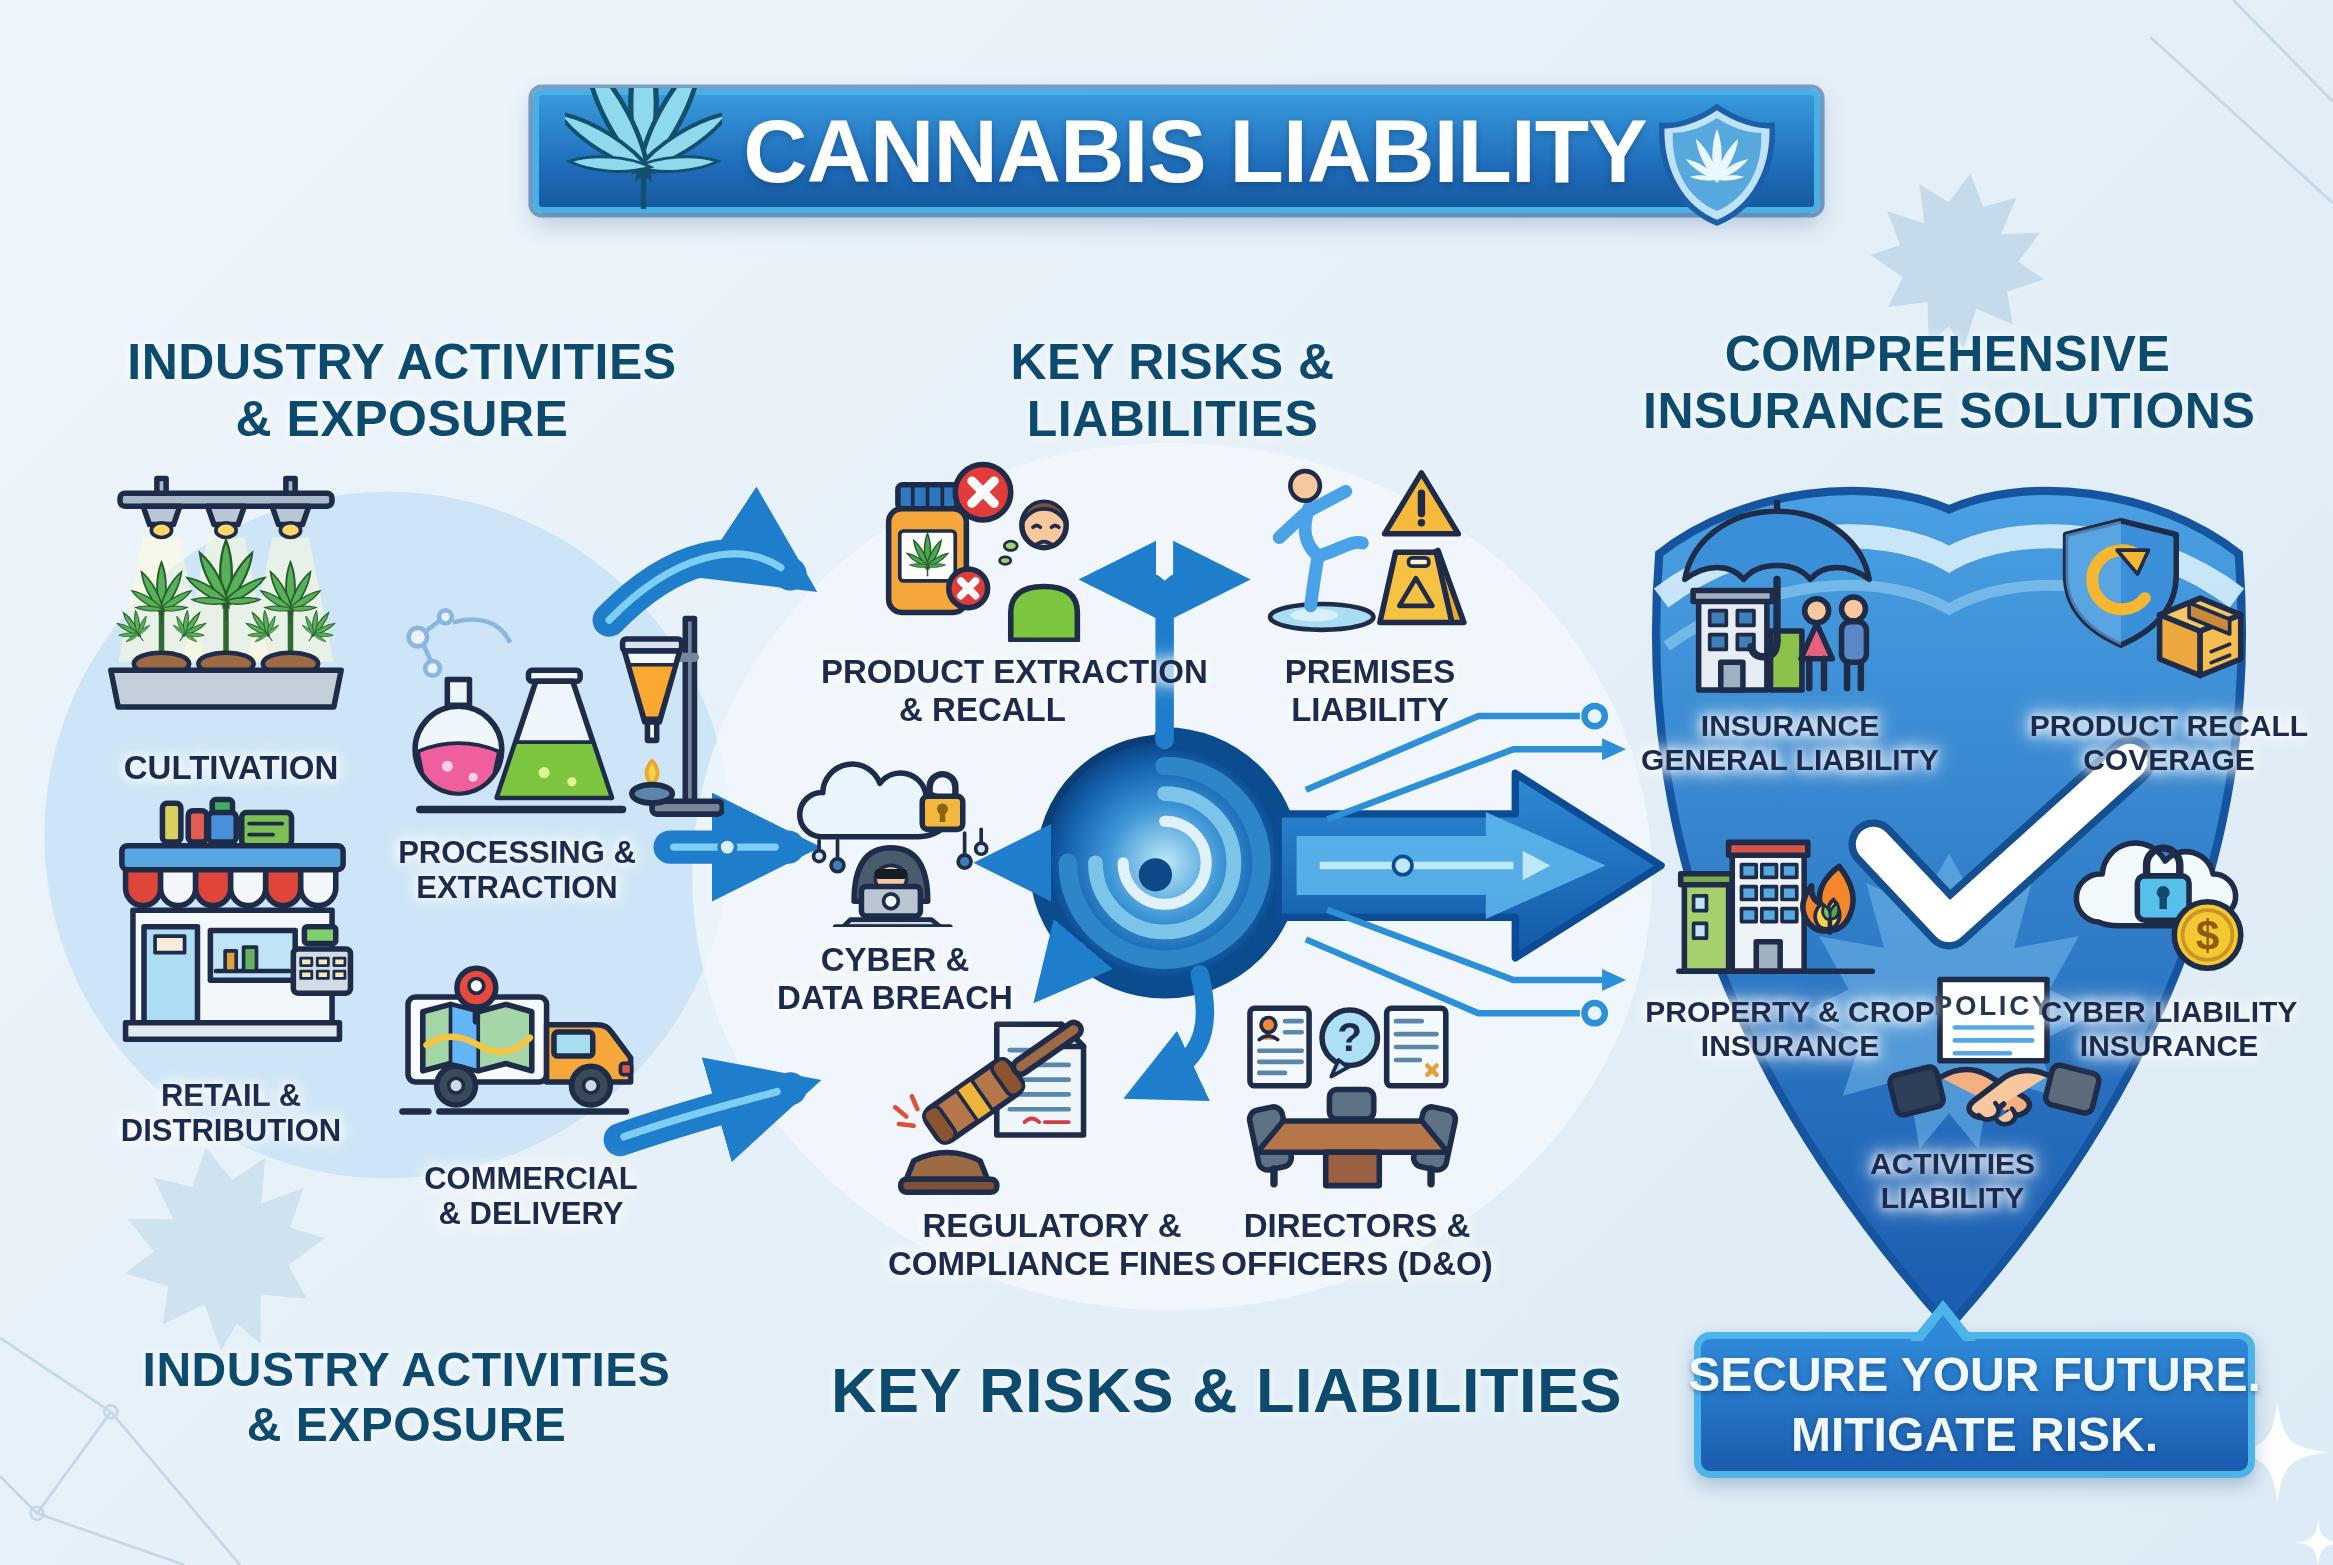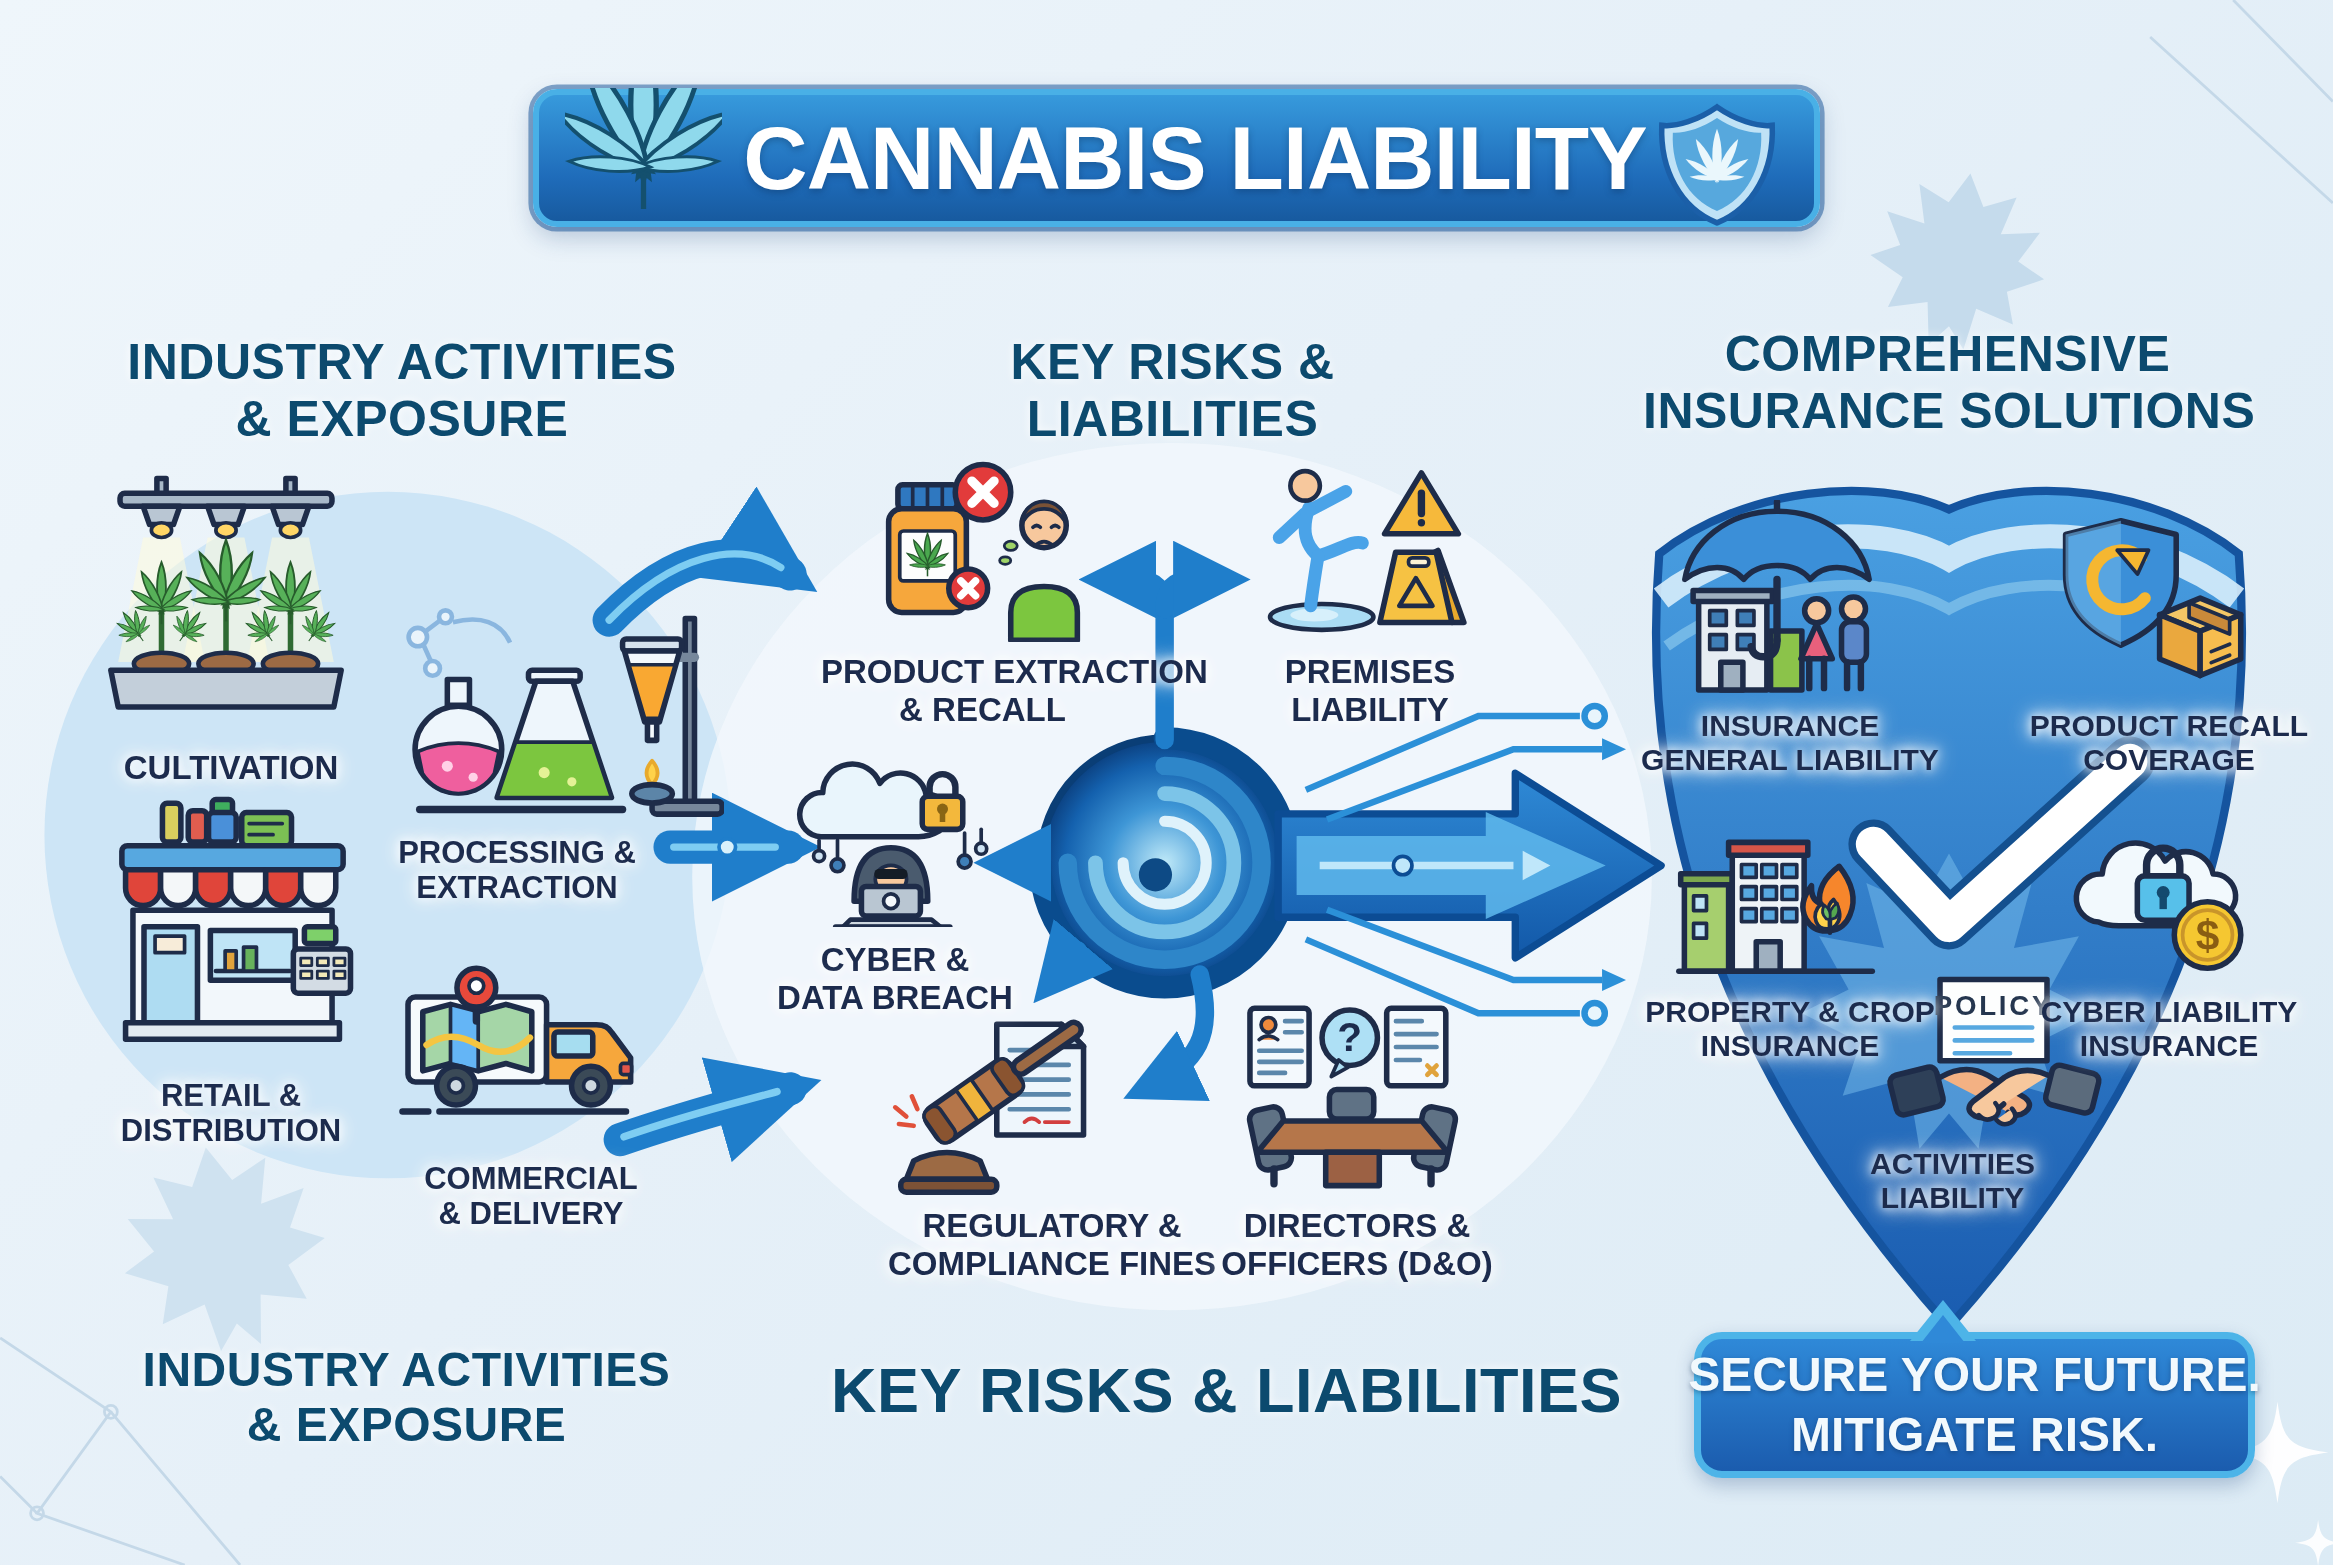--- a/index.html
+++ b/index.html
@@ -15,33 +15,33 @@
     text-shadow:0 0 9.2px rgba(255,255,255,.9);
   }
   .hdr div,.lbl div{white-space:nowrap;}
   .lbl{
     position:absolute;text-align:center;font-weight:bold;color:#1c2b4d;
     line-height:1.14;
     text-shadow:0 0 9.2px #fff,0 0 16.6px #fff,0 0 24px rgba(255,255,255,.85);
   }
   .s36{font-size:33px;} .s34{font-size:31px;} .s33{font-size:30px;}
   .title-banner{
-    position:absolute;left:533px;top:89px;width:1287px;height:138px;
-    box-sizing:border-box;border:6.5px solid #49b0e6;border-radius:24px;
+    position:absolute;left:533px;top:89px;width:1287px;height:124px;
+    box-sizing:border-box;border:6.5px solid #49b0e6;border-radius:9px;
     background:linear-gradient(180deg,#379adc 0%,#1f6cba 65%,#175a9f 100%);
     box-shadow:0 0 0 4.6px rgba(18,80,150,.5),0 9.2px 24px rgba(20,60,120,.25);
     display:flex;align-items:center;justify-content:center;
   }
   .title-text{
     font-size:89px;font-weight:bold;color:#fff;letter-spacing:-0.9px;
     text-shadow:0 2.8px 7.4px rgba(10,40,80,.35);padding:0 148px 0 185px;white-space:nowrap;
   }
   .callout{
     position:absolute;left:1694px;top:1332px;width:561px;height:146px;
-    box-sizing:border-box;border:7.4px solid #4db4e8;border-radius:28px;
+    box-sizing:border-box;border:7.4px solid #4db4e8;border-radius:16px;
     background:linear-gradient(180deg,#2f89d8 0%,#1b5cae 100%);
     box-shadow:0 7.4px 18.5px rgba(20,60,120,.25);
     display:flex;flex-direction:column;align-items:center;justify-content:center;
   }
   .callout::before{
     content:"";position:absolute;top:-39px;left:209px;width:0;height:0;
     border-left:33px solid transparent;border-right:33px solid transparent;
     border-bottom:41px solid #4db4e8;
   }
   .callout::after{

